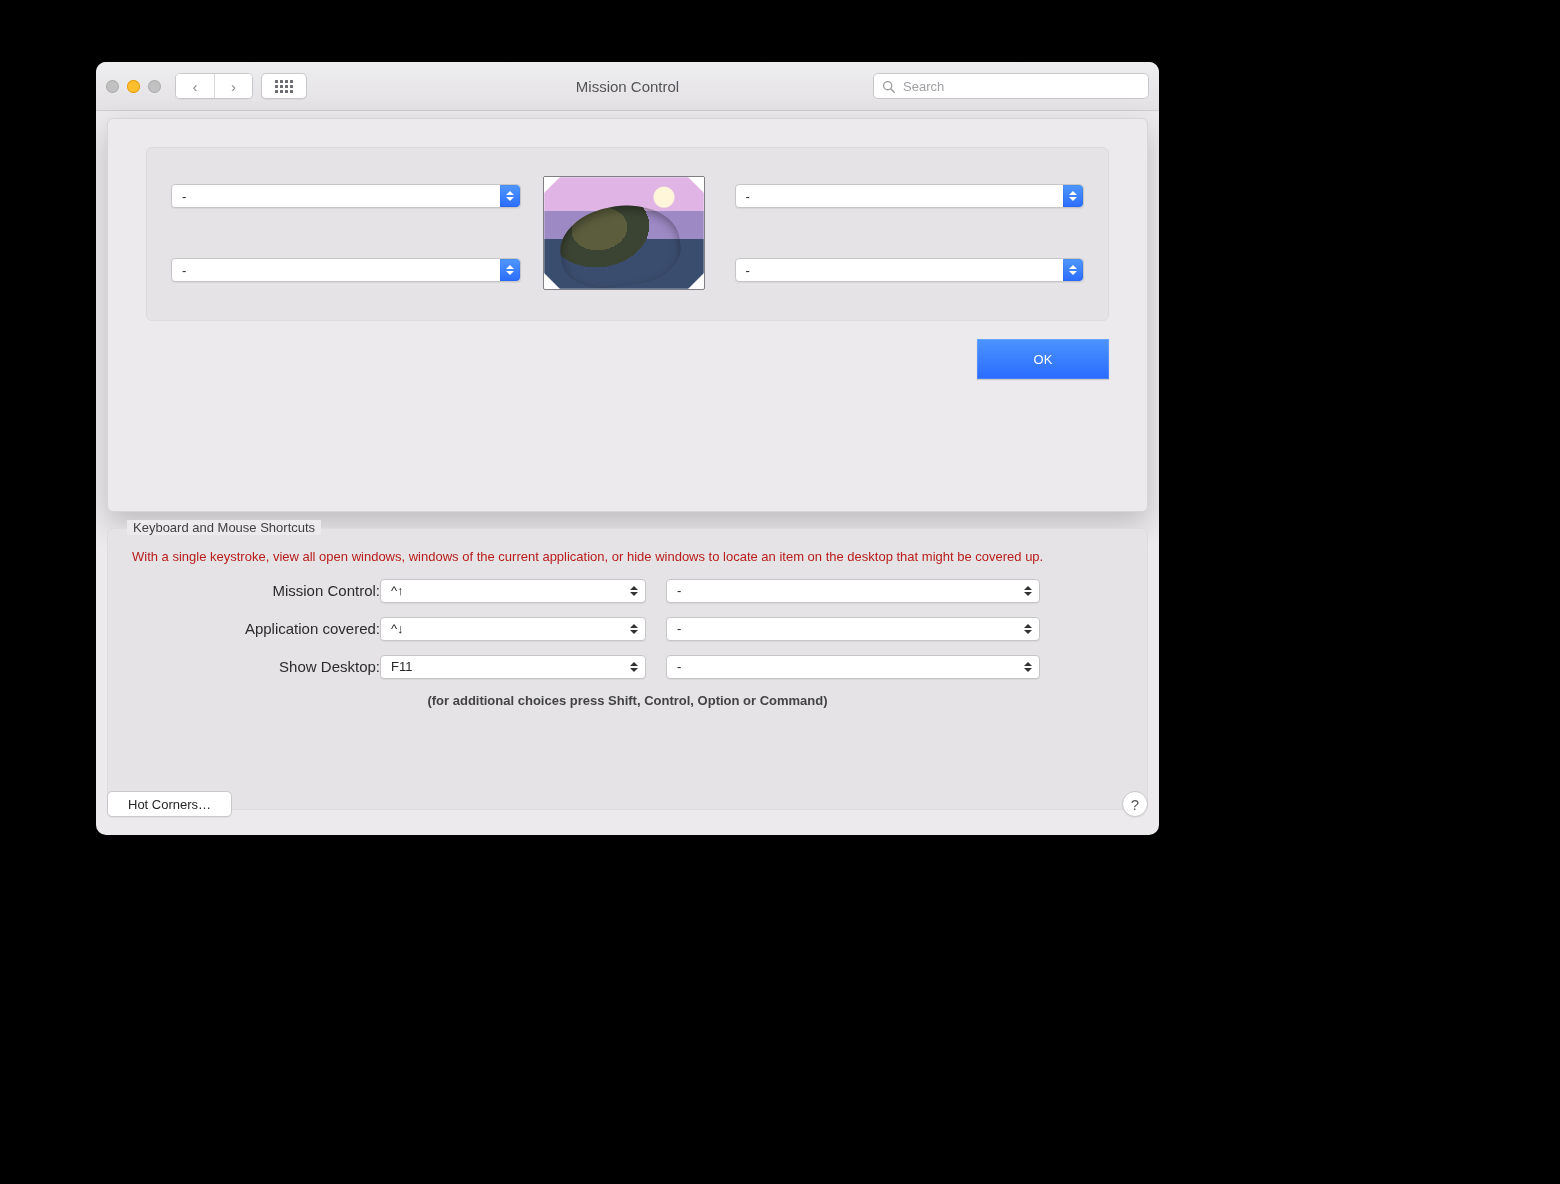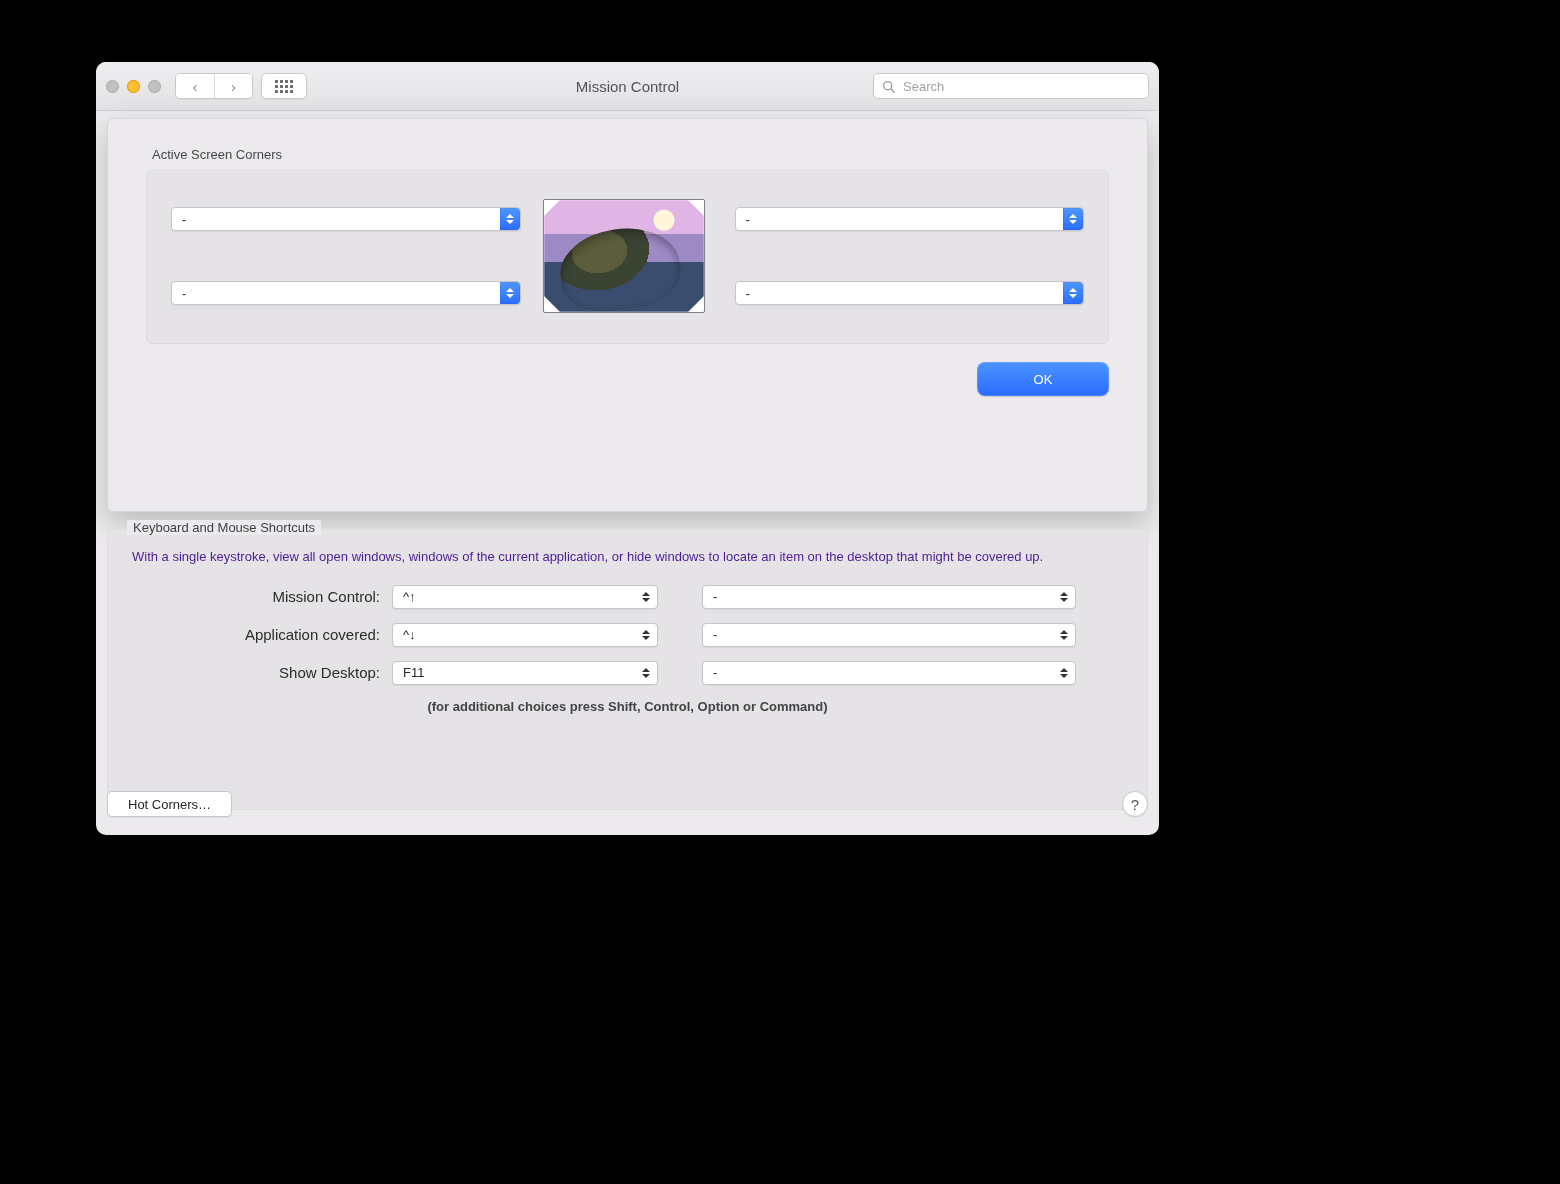--- a/index.html
+++ b/index.html
@@ -106,36 +106,36 @@
     border-radius:50% 50% 40% 40%;
     box-shadow:0 4px 10px rgba(0,0,0,.35) inset;
   }
   .corner { position:absolute; width:0; height:0; }
   .corner.tl { top:0; left:0; border-top:16px solid #fff; border-right:16px solid transparent; border-radius:0; background:none; box-shadow:none;}
   .corner.tr { top:0; right:0; border-top:16px solid #fff; border-left:16px solid transparent; }
   .corner.bl { bottom:0; left:0; border-bottom:16px solid #fff; border-right:16px solid transparent; }
   .corner.br { bottom:0; right:0; border-bottom:16px solid #fff; border-left:16px solid transparent; }
   .ok-row { display:flex; justify-content:flex-end; margin-top:18px; }
   .ok-btn {
-    width:132px; height:34px; border:none; border-radius:8px; color:#fff; font-size:13px;
+    width:132px; height:40px; border:none; border-radius:0; color:#fff; font-size:13px;
     background:linear-gradient(#4c94ff,#2a6bff);
     box-shadow:0 1px 1px rgba(0,0,0,.15), inset 0 0 0 1px rgba(255,255,255,.15);
   }
   
   .group-frame {
     position:absolute; left:11px; right:11px; top:410px; height:290px;padding-left:10px;
   }
   .group-frame .gtitle { position:absolute; top:0; left:20px; background:var(--win-bg); padding:0 6px; font-size:13px; color:#3f3f42; z-index:2; }
   .group-frame .gbox {
     position:absolute; top:8px; left:0; right:0; bottom:0;
     border:1px solid #ddd; border-radius:6px; background:var(--group-bg);
     padding:18px 24px 16px 24px;
   }
-  .desc { font-size:13px; color:#4c1d95; line-height:1.5; margin-bottom:18px; }
-  .short-row { display:grid; grid-template-columns:248px 266px 20px 374px; align-items:center; column-gap:12px; margin-bottom:14px; }
+  .desc { font-size:13px; color:#b91c1c; line-height:1.5; margin-bottom:12px; }
+  .short-row { display:grid; grid-template-columns:248px 266px 20px 374px; align-items:center; column-gap:0; margin-bottom:14px; }
   .short-label { text-align:right; font-size:15px; color:#2b2b2d; }
   .stepper {
     height:22px; background:#fff; border:1px solid #c6c5c8; border-radius:4px;
     box-shadow:0 1px 1px rgba(0,0,0,.06); display:flex; align-items:center; position:relative;
     padding-left:10px; font-size:13px;
   }
   .stepper .plainarrows {
     position:absolute; right:4px; top:0; bottom:0; width:14px;
     display:flex; flex-direction:column; align-items:center; justify-content:center;
   }
@@ -197,21 +197,20 @@
           <line x1="11" y1="11" x2="15" y2="15" stroke="#9a9a9e" stroke-width="1.8" stroke-linecap="round"></line>
         </svg>
       <input placeholder="Search" style="">
     </div>
   </div>
 
   <div class="body">
 
     <div class="sheet-backdrop">
       <div class="sheet">
-        <div class="section-label">Active Screen Corners</div>
         <div class="hc-group">
           <div class="popup">
             <span>-</span>
             <div class="arrows">
                 <div class="arr up"></div>
                 <div class="arr down"></div>
               </div>
           </div>
           <div class="thumb">
             <div class="island"></div>

